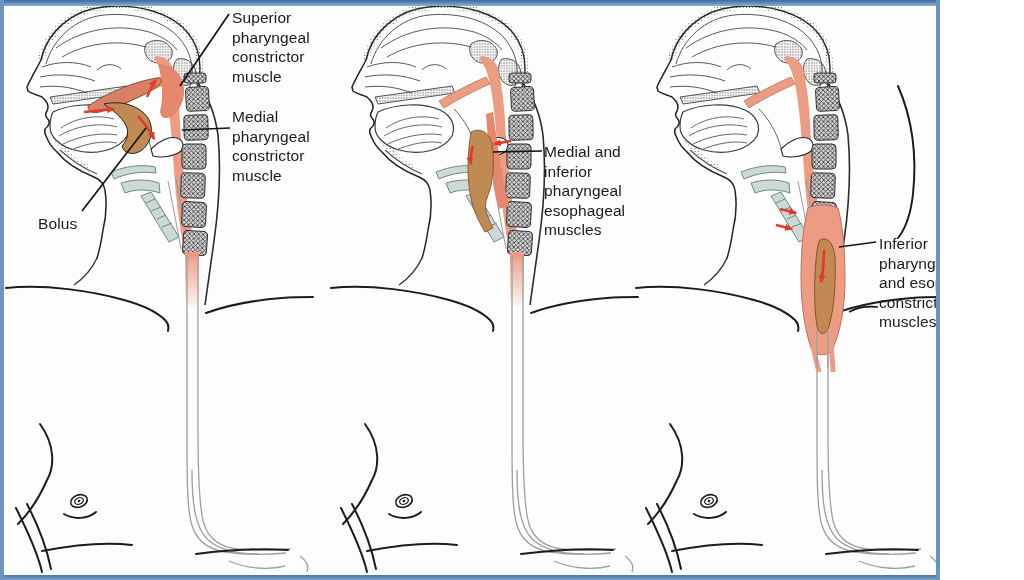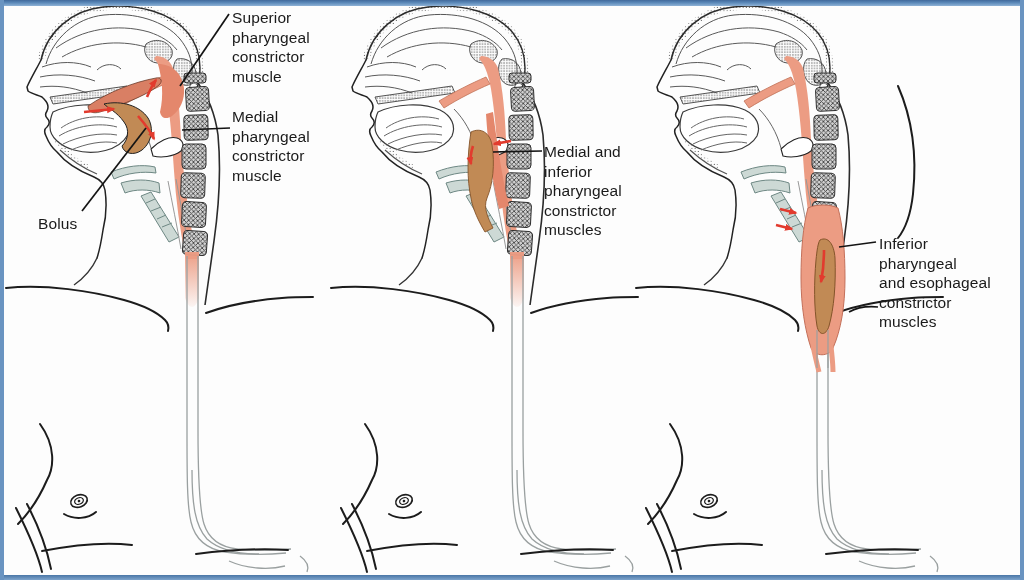--- a/index.html
+++ b/index.html
@@ -1,17 +1,17 @@
 <!DOCTYPE html>
 <html style="--muscle: #ec9c83; --muscle_dark: #e4876c; --bolus: #c18a55; --arrow: #e23b2e; --cartilage: #cdd9d5; --line: #2b2b2b; --frame_blue: #5b89b9; --text: #1a1a1a;"><head>
 <meta charset="utf-8">
 <style>
   html,body{margin:0;padding:0;background:#fff;}
   .stage{
-    position:relative;width:1024px;height:580px;overflow:hidden;
+    position:relative;width:940px;height:580px;overflow:hidden;
     background:#fdfdfd;font-family:"Liberation Sans",sans-serif;
   }
   .frame-top{position:absolute;left:0;top:0;width:100%;height:6px;
     background:linear-gradient(180deg,#41699b 0%,#5b89b9 45%,#8fb2d6 100%);z-index:5;}
   .frame-bottom{position:absolute;left:0;bottom:0;width:100%;height:5px;
     background:linear-gradient(0deg,#7ea4cc,#4a76a6);z-index:5;}
   .frame-left{position:absolute;left:0;top:0;width:4px;height:100%;background:#6a94c1;z-index:5;}
   .frame-right{position:absolute;right:0;top:0;width:4px;height:100%;background:#6a94c1;z-index:5;}
   .art{position:absolute;left:0;top:0;z-index:1;}
   .label{
@@ -215,21 +215,21 @@
   <div class="label" style="left:232px;top:107px;width:100px">Medial
 pharyngeal
 constrictor
 muscle</div>
 
   <div class="label" style="left:38px;top:214px;width:70px">Bolus</div>
 
   <div class="label" style="left:544px;top:142px;width:110px">Medial and
 inferior
 pharyngeal
-constrictor
+esophageal
 muscles</div>
 
   <div class="label" style="left:879px;top:234px;width:130px">Inferior
 pharyngeal
 and esophageal
 constrictor
 muscles</div>
 
   <div class="frame-top"></div>
   <div class="frame-bottom"></div>

